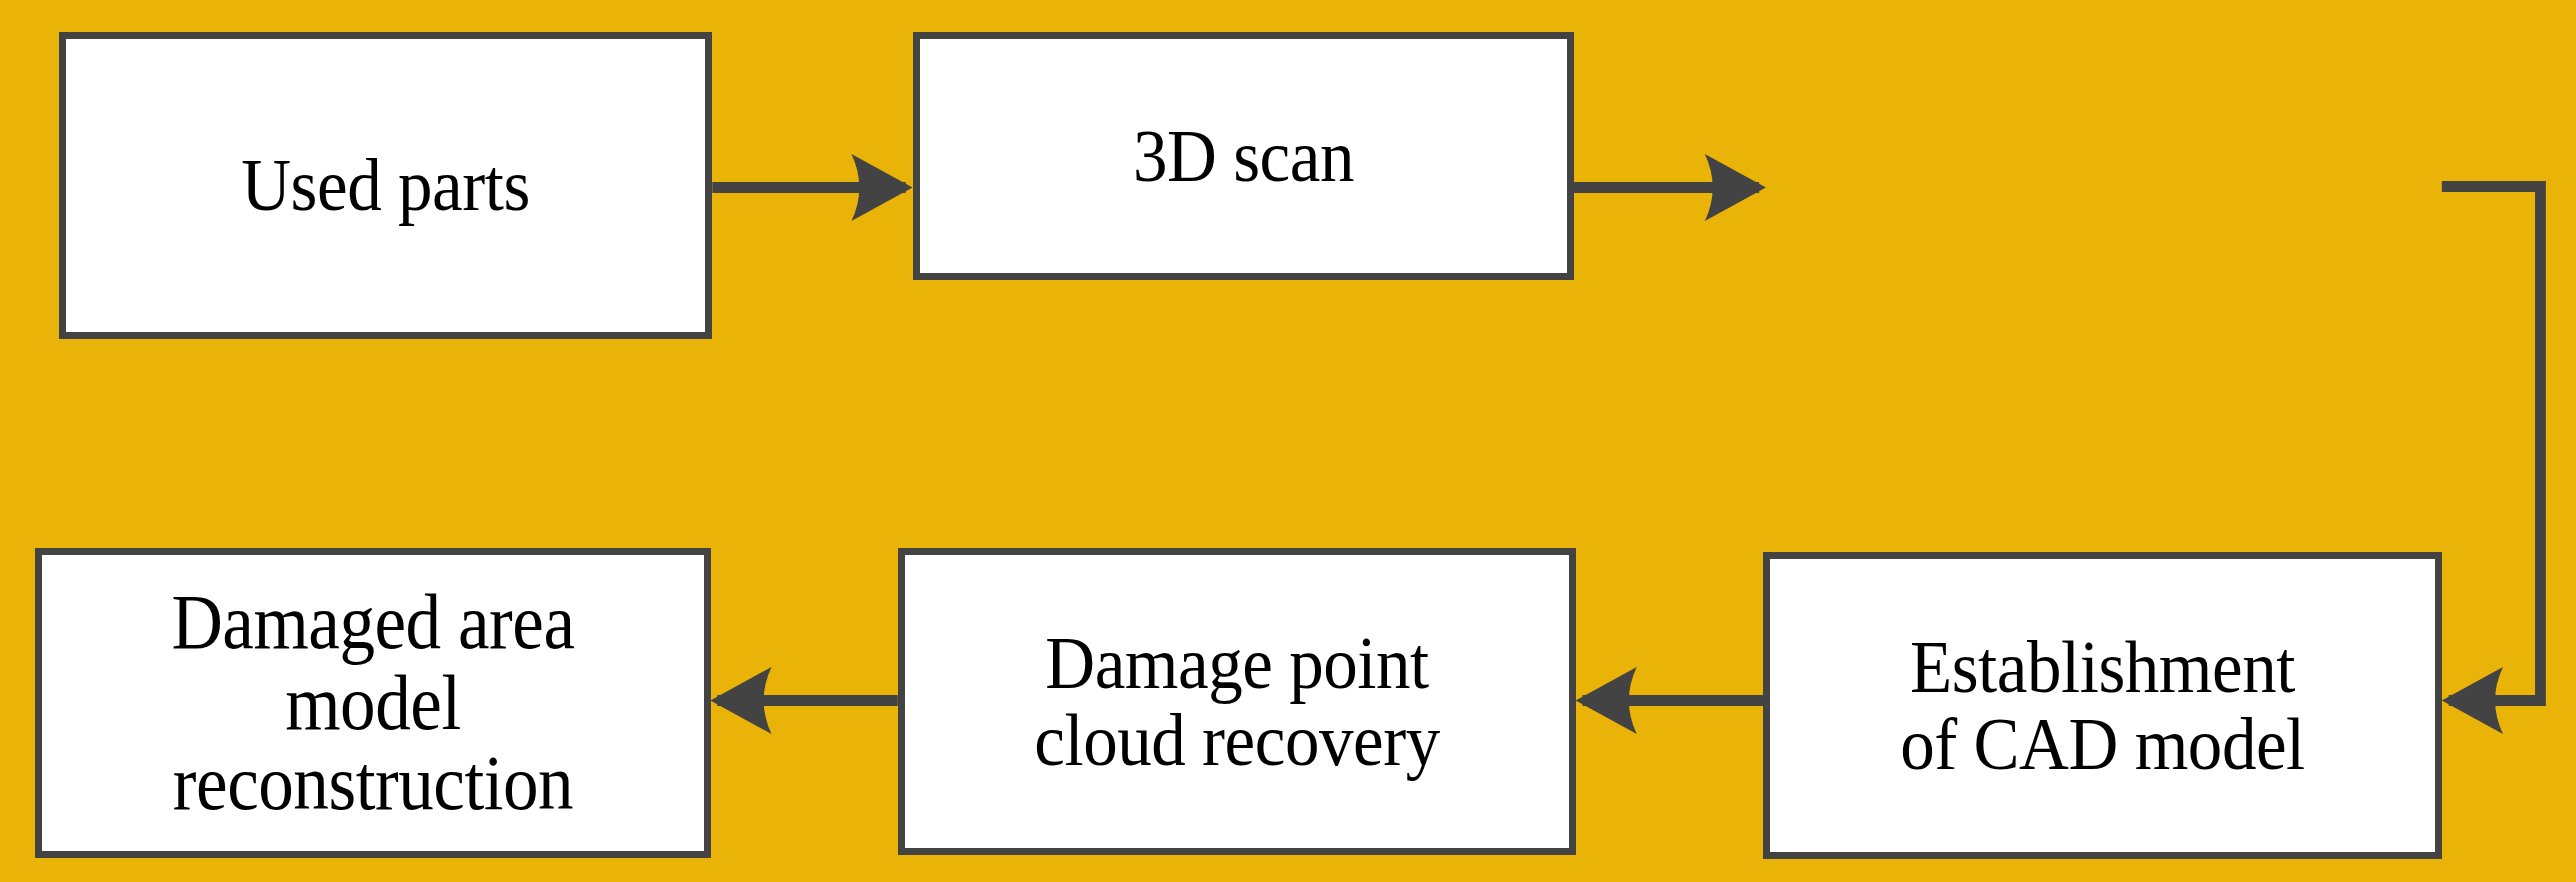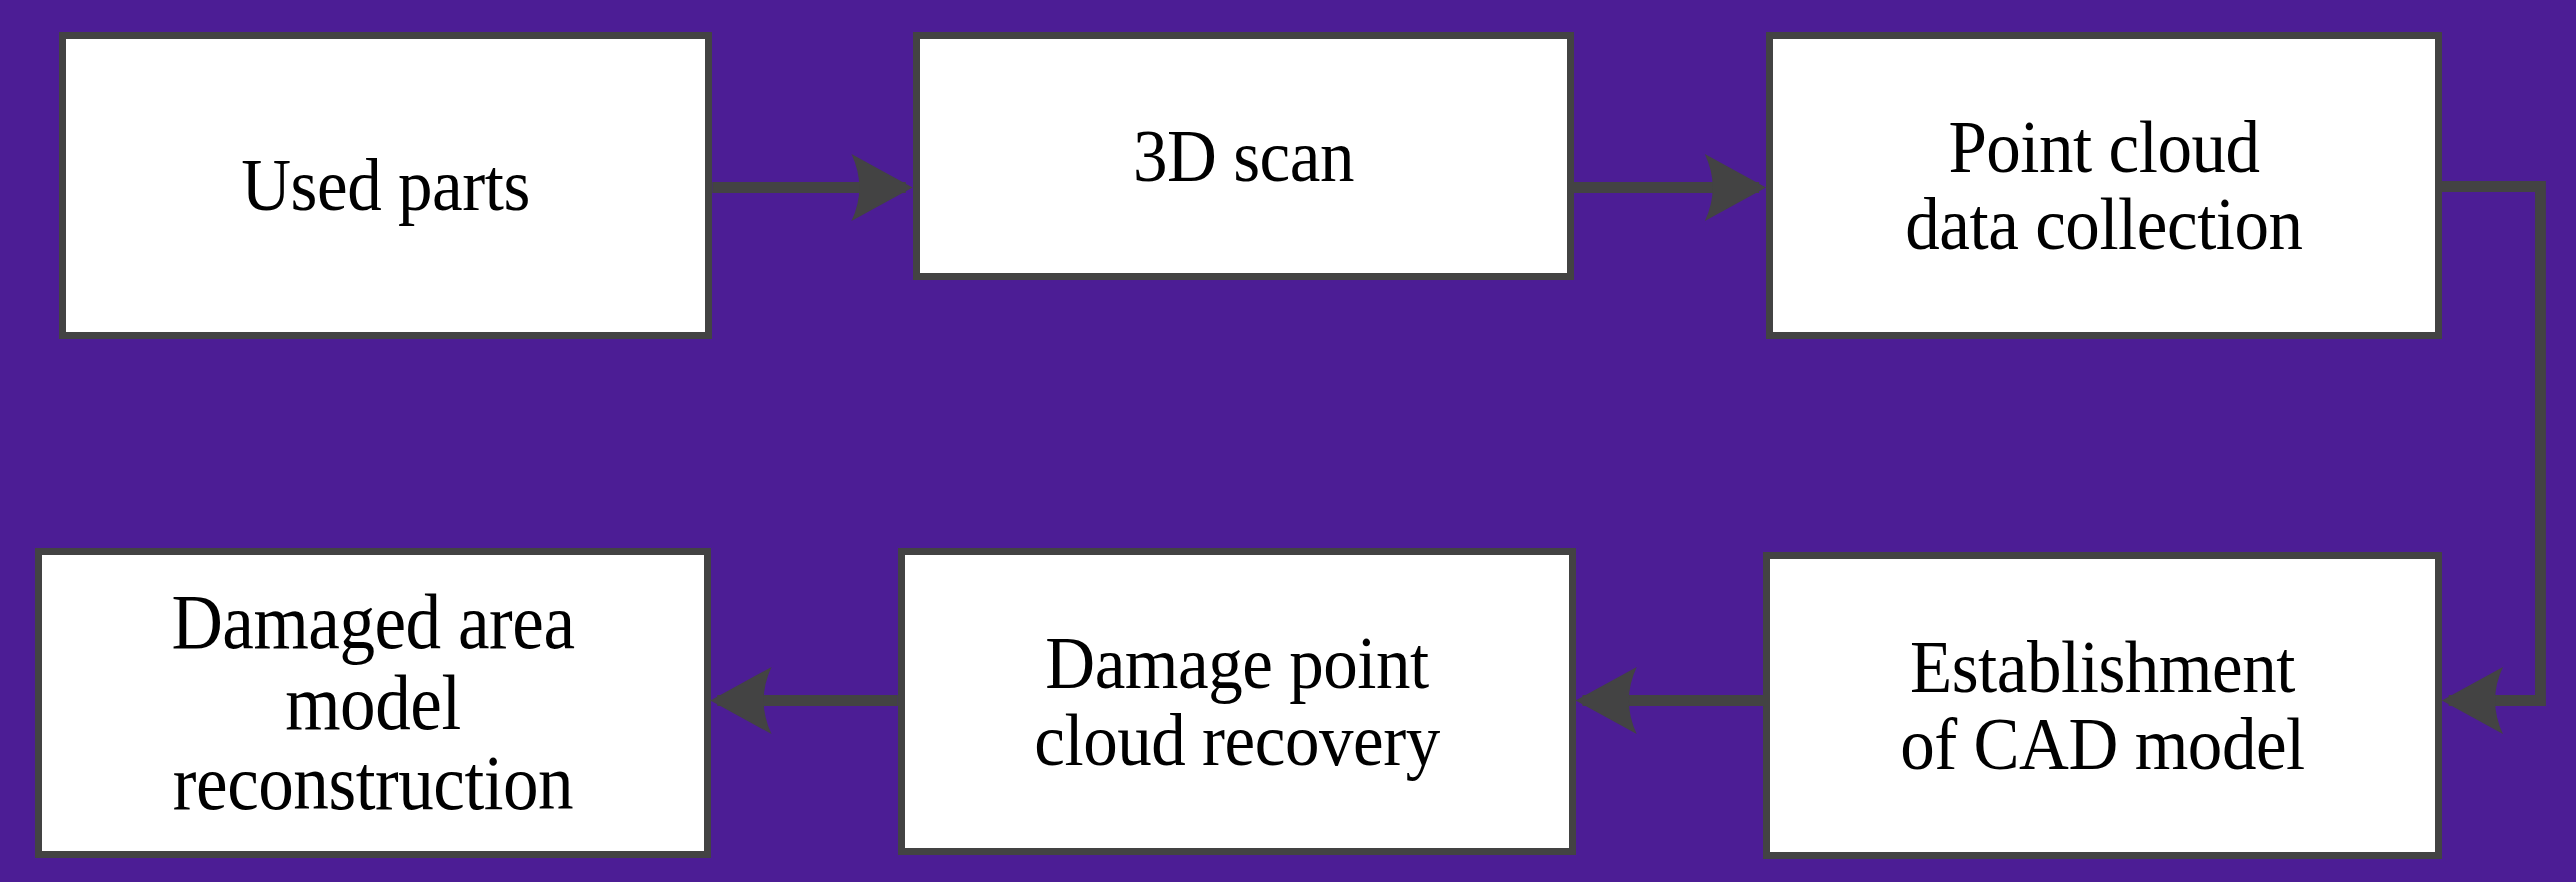--- a/index.html
+++ b/index.html
@@ -8,21 +8,21 @@
     padding: 0;
     background: #ffffff;
   }
   body {
     font-family: "Liberation Serif", "DejaVu Serif", serif;
   }
   #canvas {
     position: relative;
     width: 2576px;
     height: 882px;
-    background: #4c1d95;
+    background: #eab308;
     overflow: hidden;
   }
   #flow-svg {
     position: absolute;
     left: 0;
     top: 0;
     width: 2576px;
     height: 882px;
   }
   .node {
@@ -98,24 +98,20 @@
   </svg>
 
   <div class="node" id="node-used-parts">
     <span class="node-label">Used parts</span>
   </div>
 
   <div class="node" id="node-3d-scan">
     <span class="node-label">3D scan</span>
   </div>
 
-  <div class="node" id="node-point-cloud">
-    <span class="node-label">Point cloud
-data collection</span>
-  </div>
 
   <div class="node" id="node-cad-model">
     <span class="node-label">Establishment
 of CAD model</span>
   </div>
 
   <div class="node" id="node-damage-recovery">
     <span class="node-label">Damage point
 cloud recovery</span>
   </div>

